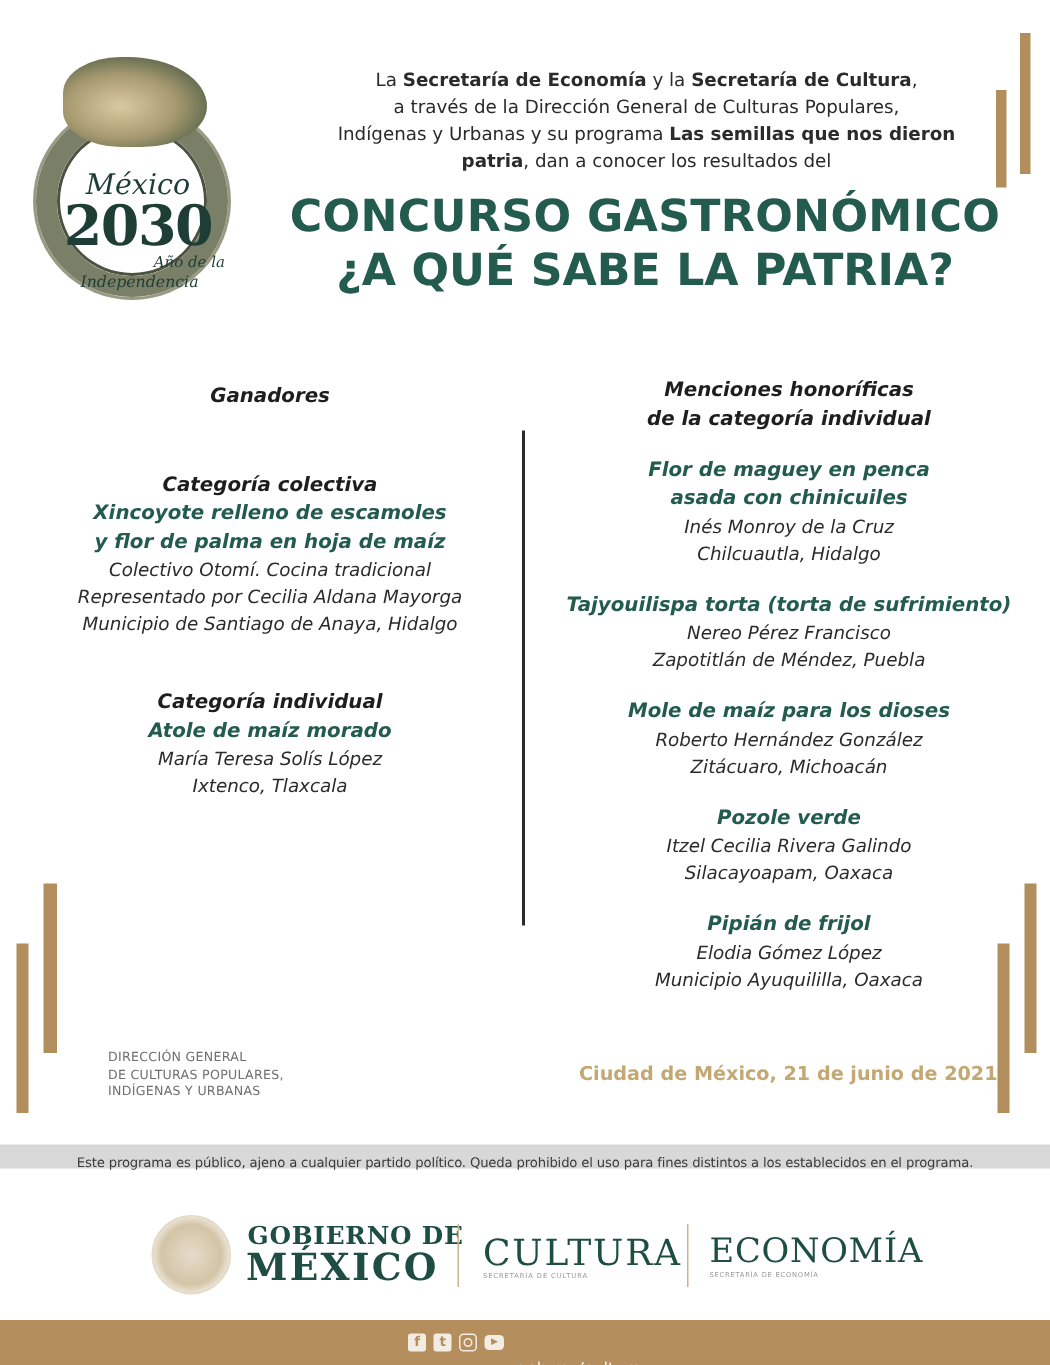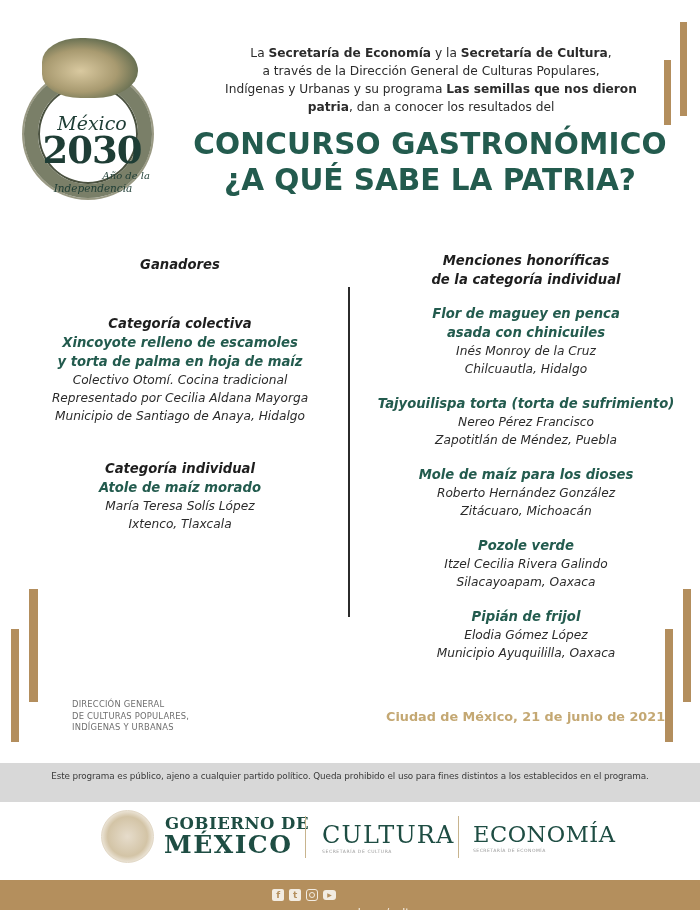--- a/index.html
+++ b/index.html
@@ -36,21 +36,21 @@
   .col .line { font-size:12.2px; line-height:18px; }
   #col-left { left:30px; top:255px; width:300px; }
   #col-right { left:370px; top:251px; width:312px; }
   .block { margin-bottom:0; }
 
   #divider { left:348px; top:287px; width:2px; height:330px; background:#2b2b2b; }
 
   #dgcp { left:72px; top:699px; font-size:8.4px; line-height:11.5px; color:#6f6f6f; letter-spacing:0.2px; }
   #date { left:386px; top:709px; font-size:12.8px; font-weight:bold; color:#c4a873; }
 
-  #disclaimer { left:0; top:763px; width:700px; height:39px; background:#d8d8d8; font-size:8.8px; line-height:27px; text-align:center; color:#3a3a3a; letter-spacing:-0.1px; }
+  #disclaimer { left:0; top:763px; width:700px; height:16px; background:#d8d8d8; font-size:8.8px; line-height:27px; text-align:center; color:#3a3a3a; letter-spacing:-0.1px; }
   #seal { left:101px; top:810px; width:53px; height:53px; border-radius:50%; background:radial-gradient(circle, #e6dccb 0%, #d3c4a6 55%, #e9e1d2 70%, #d5c6a8 80%, #f3eee6 92%); border:1px solid #e2d8c6; }
   #gob1 { left:165px; top:814px; font-family:"DejaVu Serif", serif; font-weight:bold; font-size:16.5px; color:#1e4d43; letter-spacing:0.5px;text-align:center; }
   #gob2 { left:164px; top:830px; font-family:"DejaVu Serif", serif; font-weight:bold; font-size:25px; color:#1e4d43; letter-spacing:1.5px; }
   .vsep { position:absolute; width:1px; background:#c8b48e; }
   #cultura { left:322px; top:821px; font-family:"DejaVu Serif", serif; font-size:24px; color:#1e4d43; letter-spacing:1.2px; }
   #cultura-sub { left:322px; top:849px; font-size:4.5px; color:#9a9a9a; letter-spacing:0.6px; }
   #economia { left:473px; top:821px; font-family:"DejaVu Serif", serif; font-size:22.5px; color:#1e4d43; letter-spacing:0.5px; }
   #economia-sub { left:473px; top:848px; font-size:4.5px; color:#9a9a9a; letter-spacing:0.5px; }
 
   #footer-bar { left:0; top:880px; width:700px; height:30px; background:#b48f5d; }
@@ -91,21 +91,21 @@
   <div class="l1">CONCURSO GASTRONÓMICO</div>
   <div class="l2">¿A QUÉ SABE LA PATRIA?</div>
 </div>
 
 <div id="col-left" class="col">
   <div class="head">Ganadores</div>
   <div style="height:40px;"></div>
   <div class="block">
     <div class="cat">Categoría colectiva</div>
     <div class="dish">Xincoyote relleno de escamoles</div>
-    <div class="dish">y torta de palma en hoja de maíz</div>
+    <div class="dish">y flor de palma en hoja de maíz</div>
     <div class="line">Colectivo Otomí. Cocina tradicional</div>
     <div class="line">Representado por Cecilia Aldana Mayorga</div>
     <div class="line">Municipio de Santiago de Anaya, Hidalgo</div>
   </div>
   <div style="height:34px;"></div>
   <div class="block">
     <div class="cat">Categoría individual</div>
     <div class="dish">Atole de maíz morado</div>
     <div class="line">María Teresa Solís López</div>
     <div class="line">Ixtenco, Tlaxcala</div>

